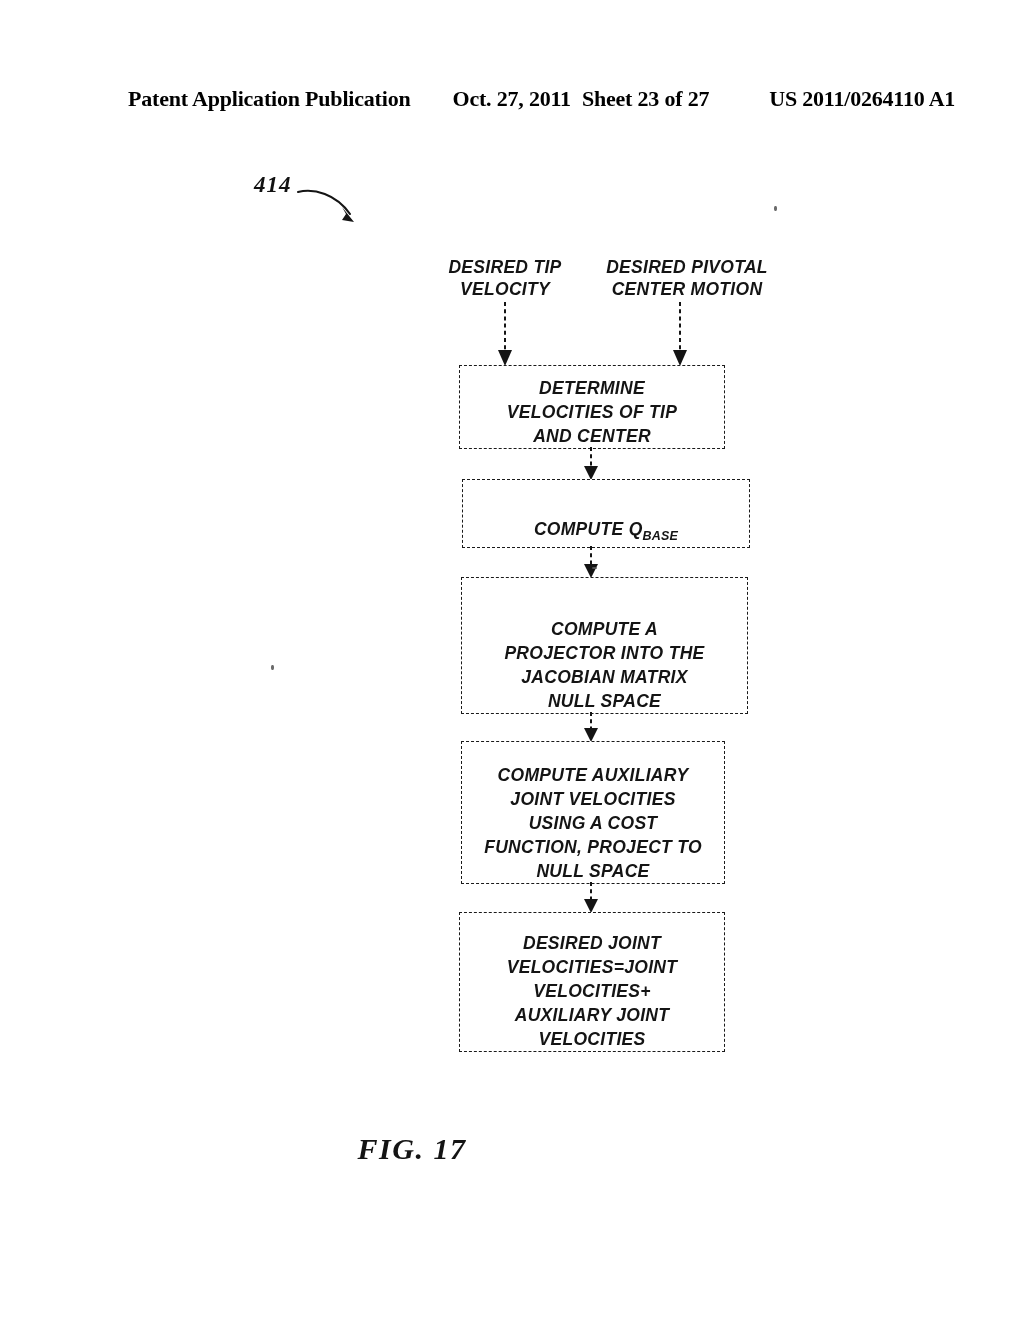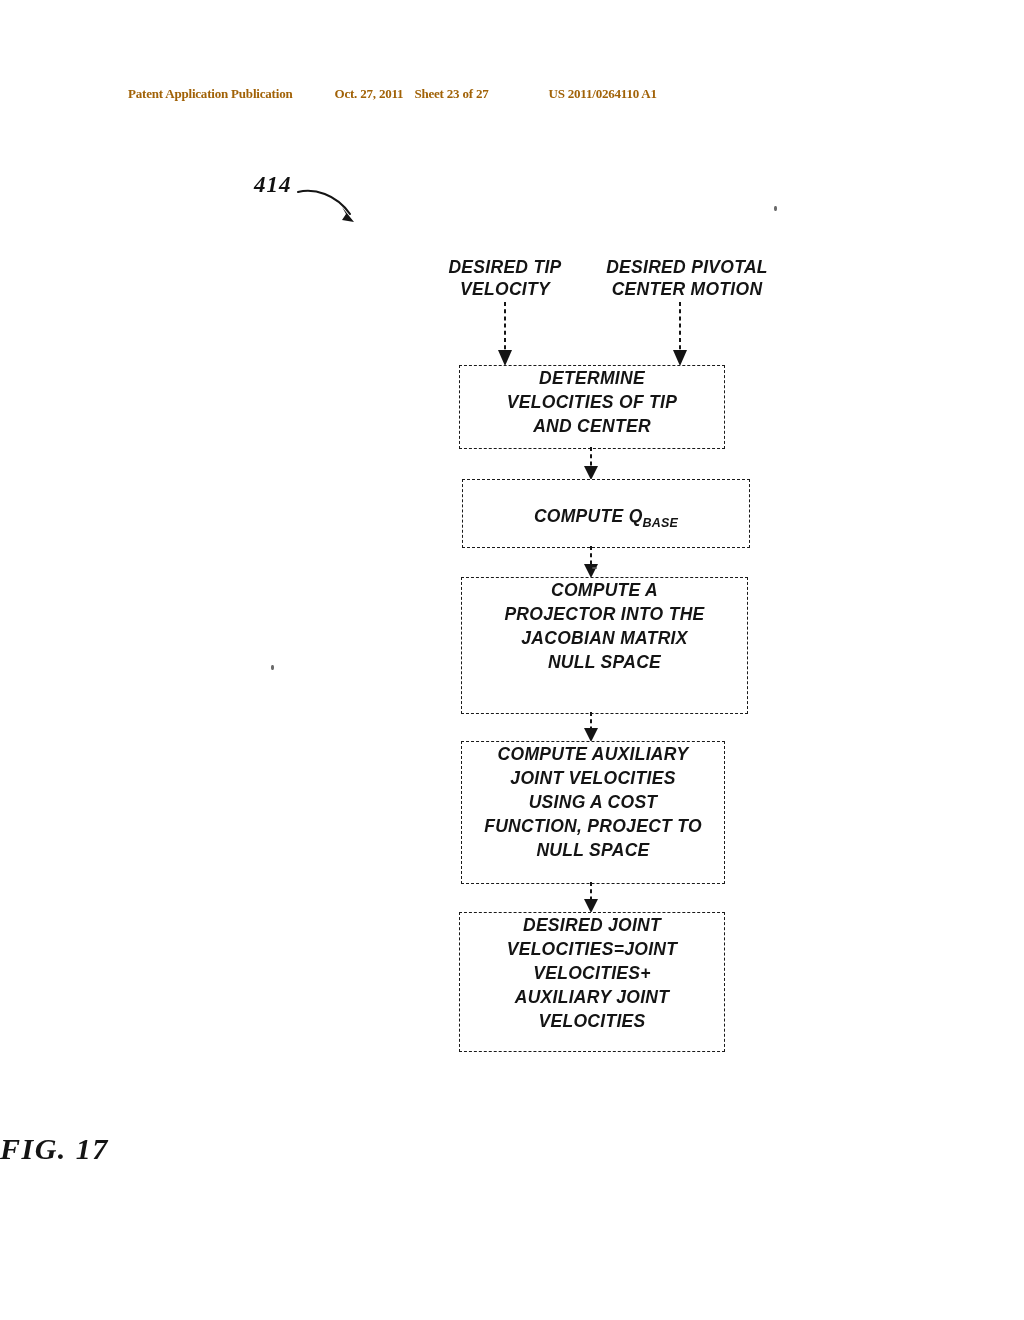--- a/index.html
+++ b/index.html
@@ -19,23 +19,23 @@
   
   .page-header {
     position: absolute;
     top: 86px;
     left: 128px;
     width: 768px;
     display: flex;
     align-items: baseline;
     font-family: "Liberation Serif", serif;
     font-weight: bold;
-    font-size: 13px;
+    font-size: 22px;
     letter-spacing: -0.2px;
-    color: #a16207;
+    color: #000000;
     white-space: nowrap;
   }
   .hdr-pub   { margin-right: 42px; }
   .hdr-date  { margin-right: 11px; font-family: Liberation Serif, serif; }
   .hdr-sheet { margin-right: 60px; }
   .hdr-num   { }
 
   
   .ref-callout {
     position: absolute;
@@ -80,21 +80,21 @@
   #io-tip    { top: 256px; left: 420px; width: 170px; }
   #io-center { top: 256px; left: 592px; width: 190px; }
 
   
   .node {
     position: absolute;
     border: 1.6px dashed #1a1a1a;
     background: #ffffff;
     box-sizing: border-box;
     display: flex;
-    align-items: flex-start;
+    align-items: flex-end;
     justify-content: center;
     text-align: center;
   }
   .node-text {
     font-family: "Liberation Sans", sans-serif;
     font-style: italic;
     font-weight: bold;
     font-size: 17.5px;
     line-height: 24px;
     letter-spacing: 0.3px;
@@ -125,21 +125,21 @@
   #conn-2-3 { top: 546px; left: 580px; height: 34px; }
   #conn-3-4 { top: 712px; left: 580px; height: 32px; }
   #conn-4-5 { top: 882px; left: 580px; height: 33px; }
 
   
   .fig-caption {
     position: absolute;
     top: 1132px;
     left: 0;
     width: 824px;
-    text-align: left;
+    text-align: center;
     font-family: "Liberation Serif", serif;
     font-style: italic;
     font-weight: bold;
     font-size: 30px;
     letter-spacing: 1.5px;
     color: #141414;
   }
 
   
   .speck {

